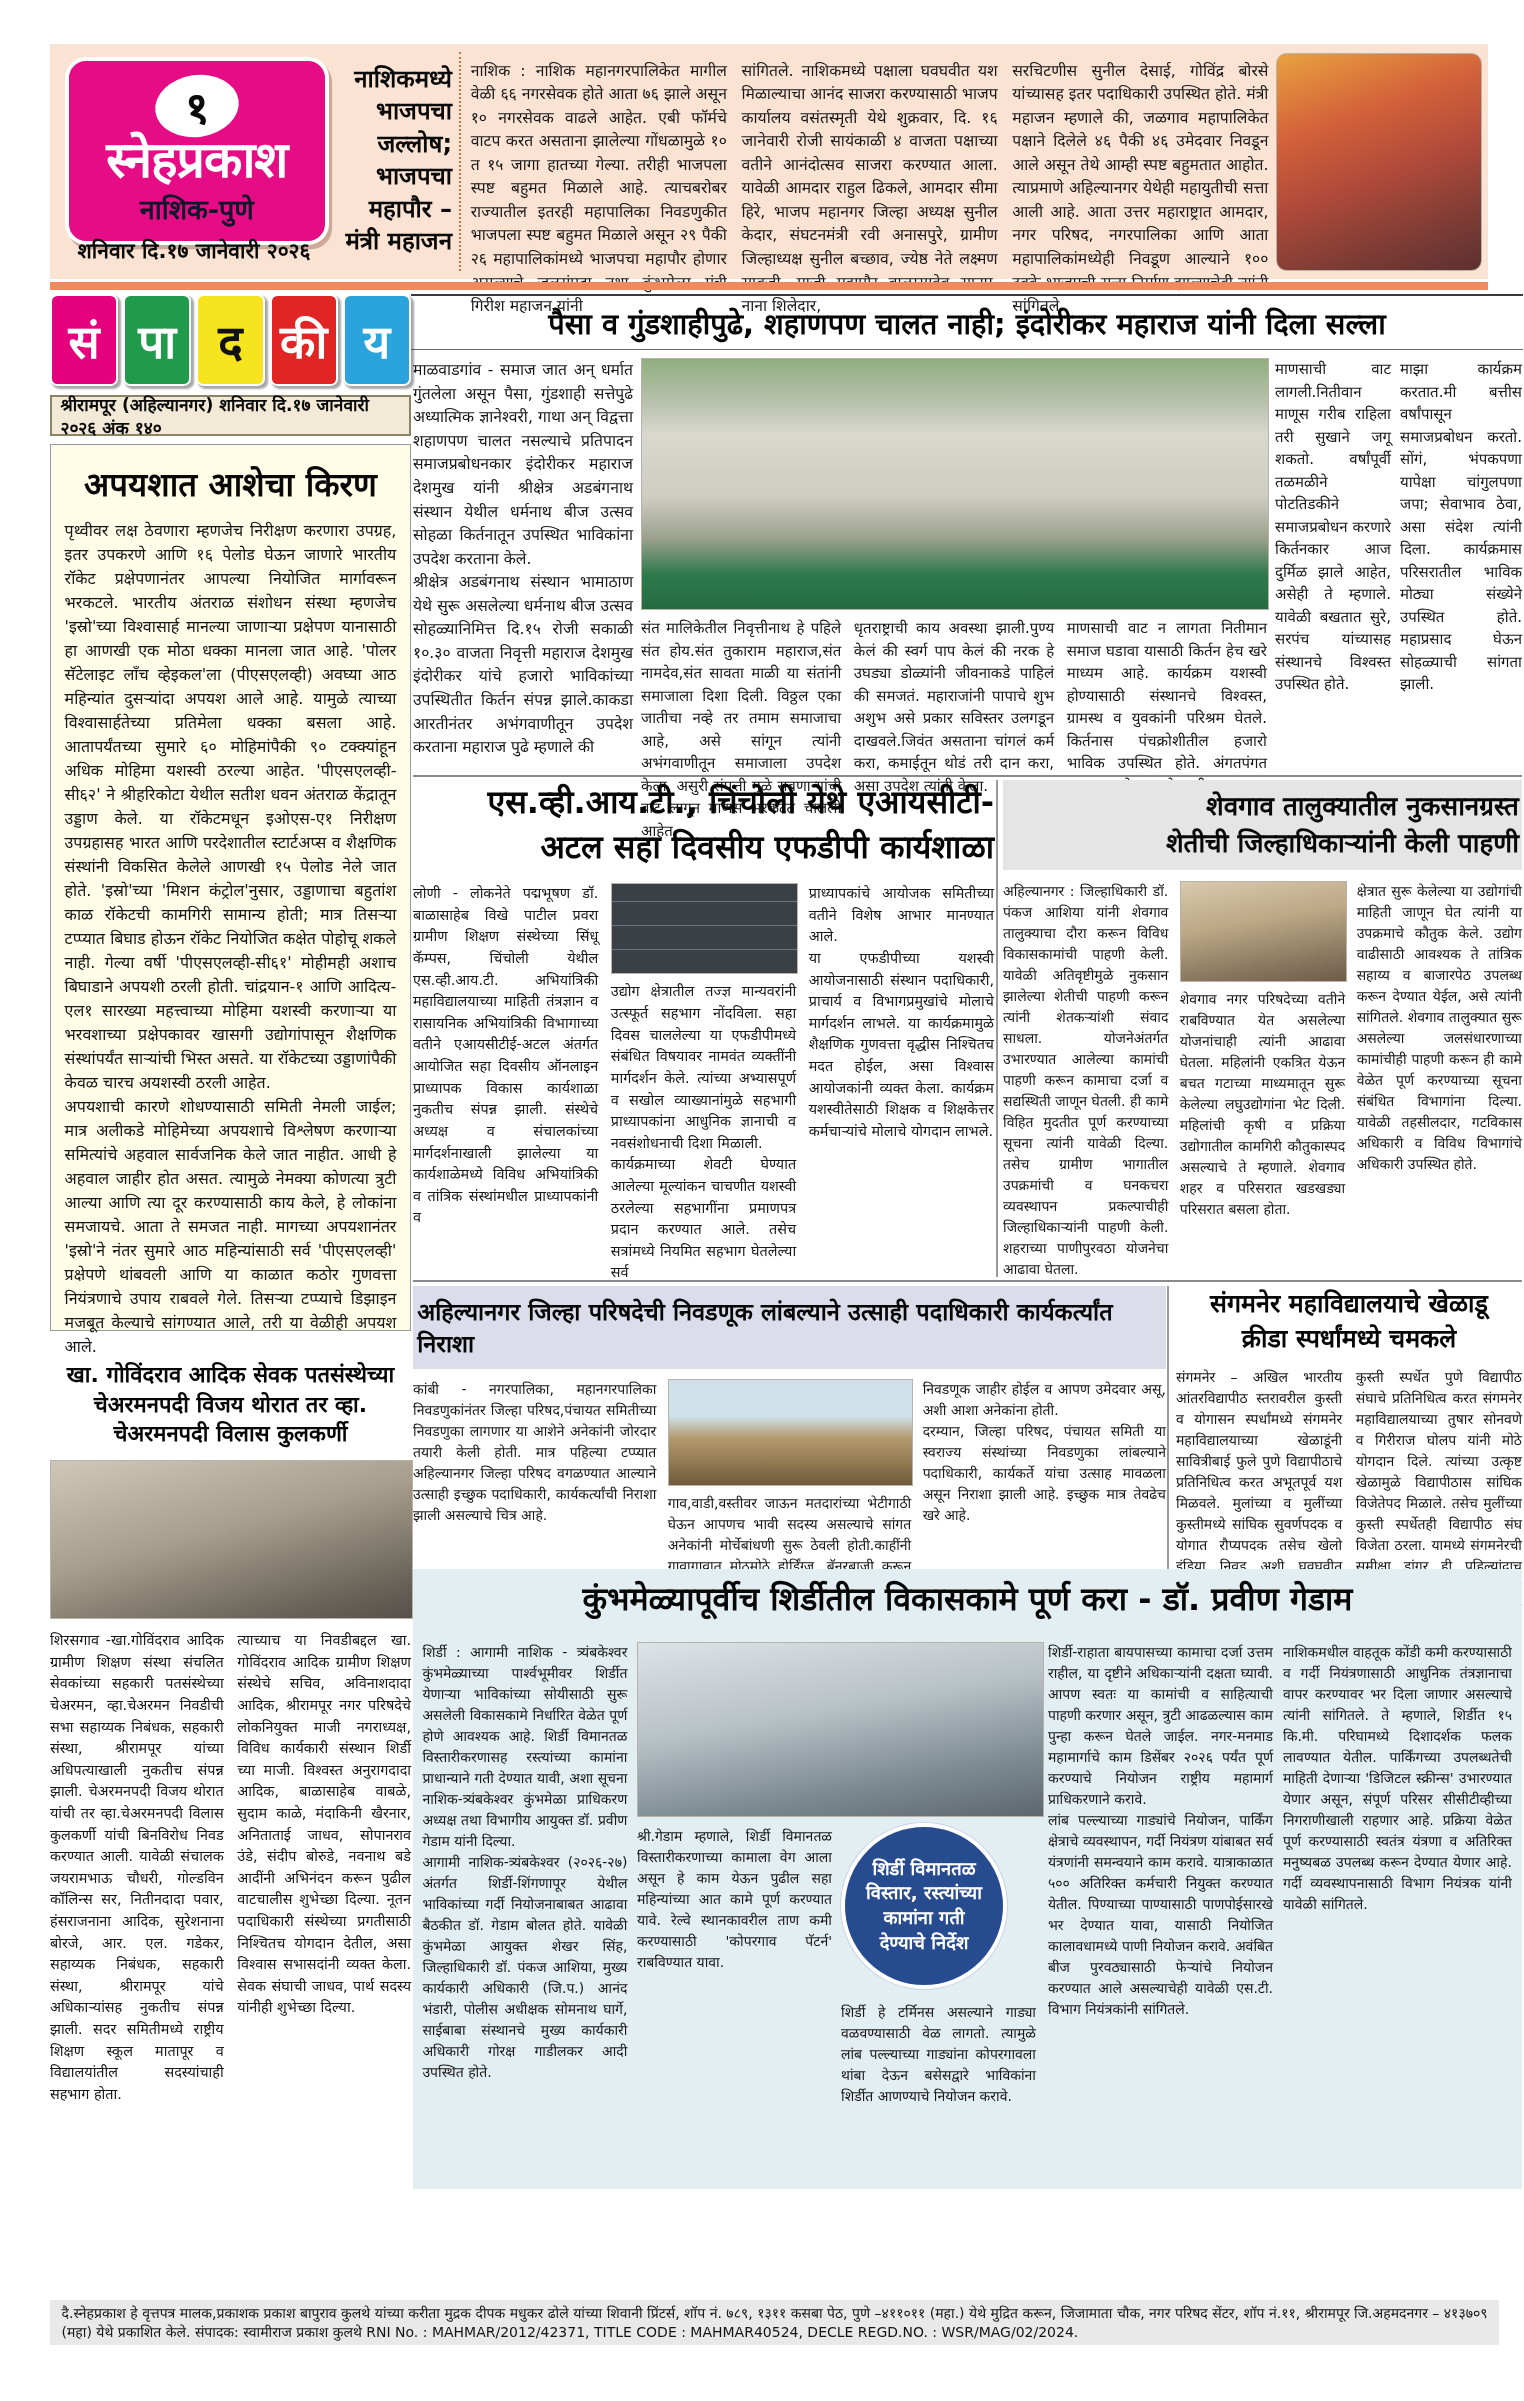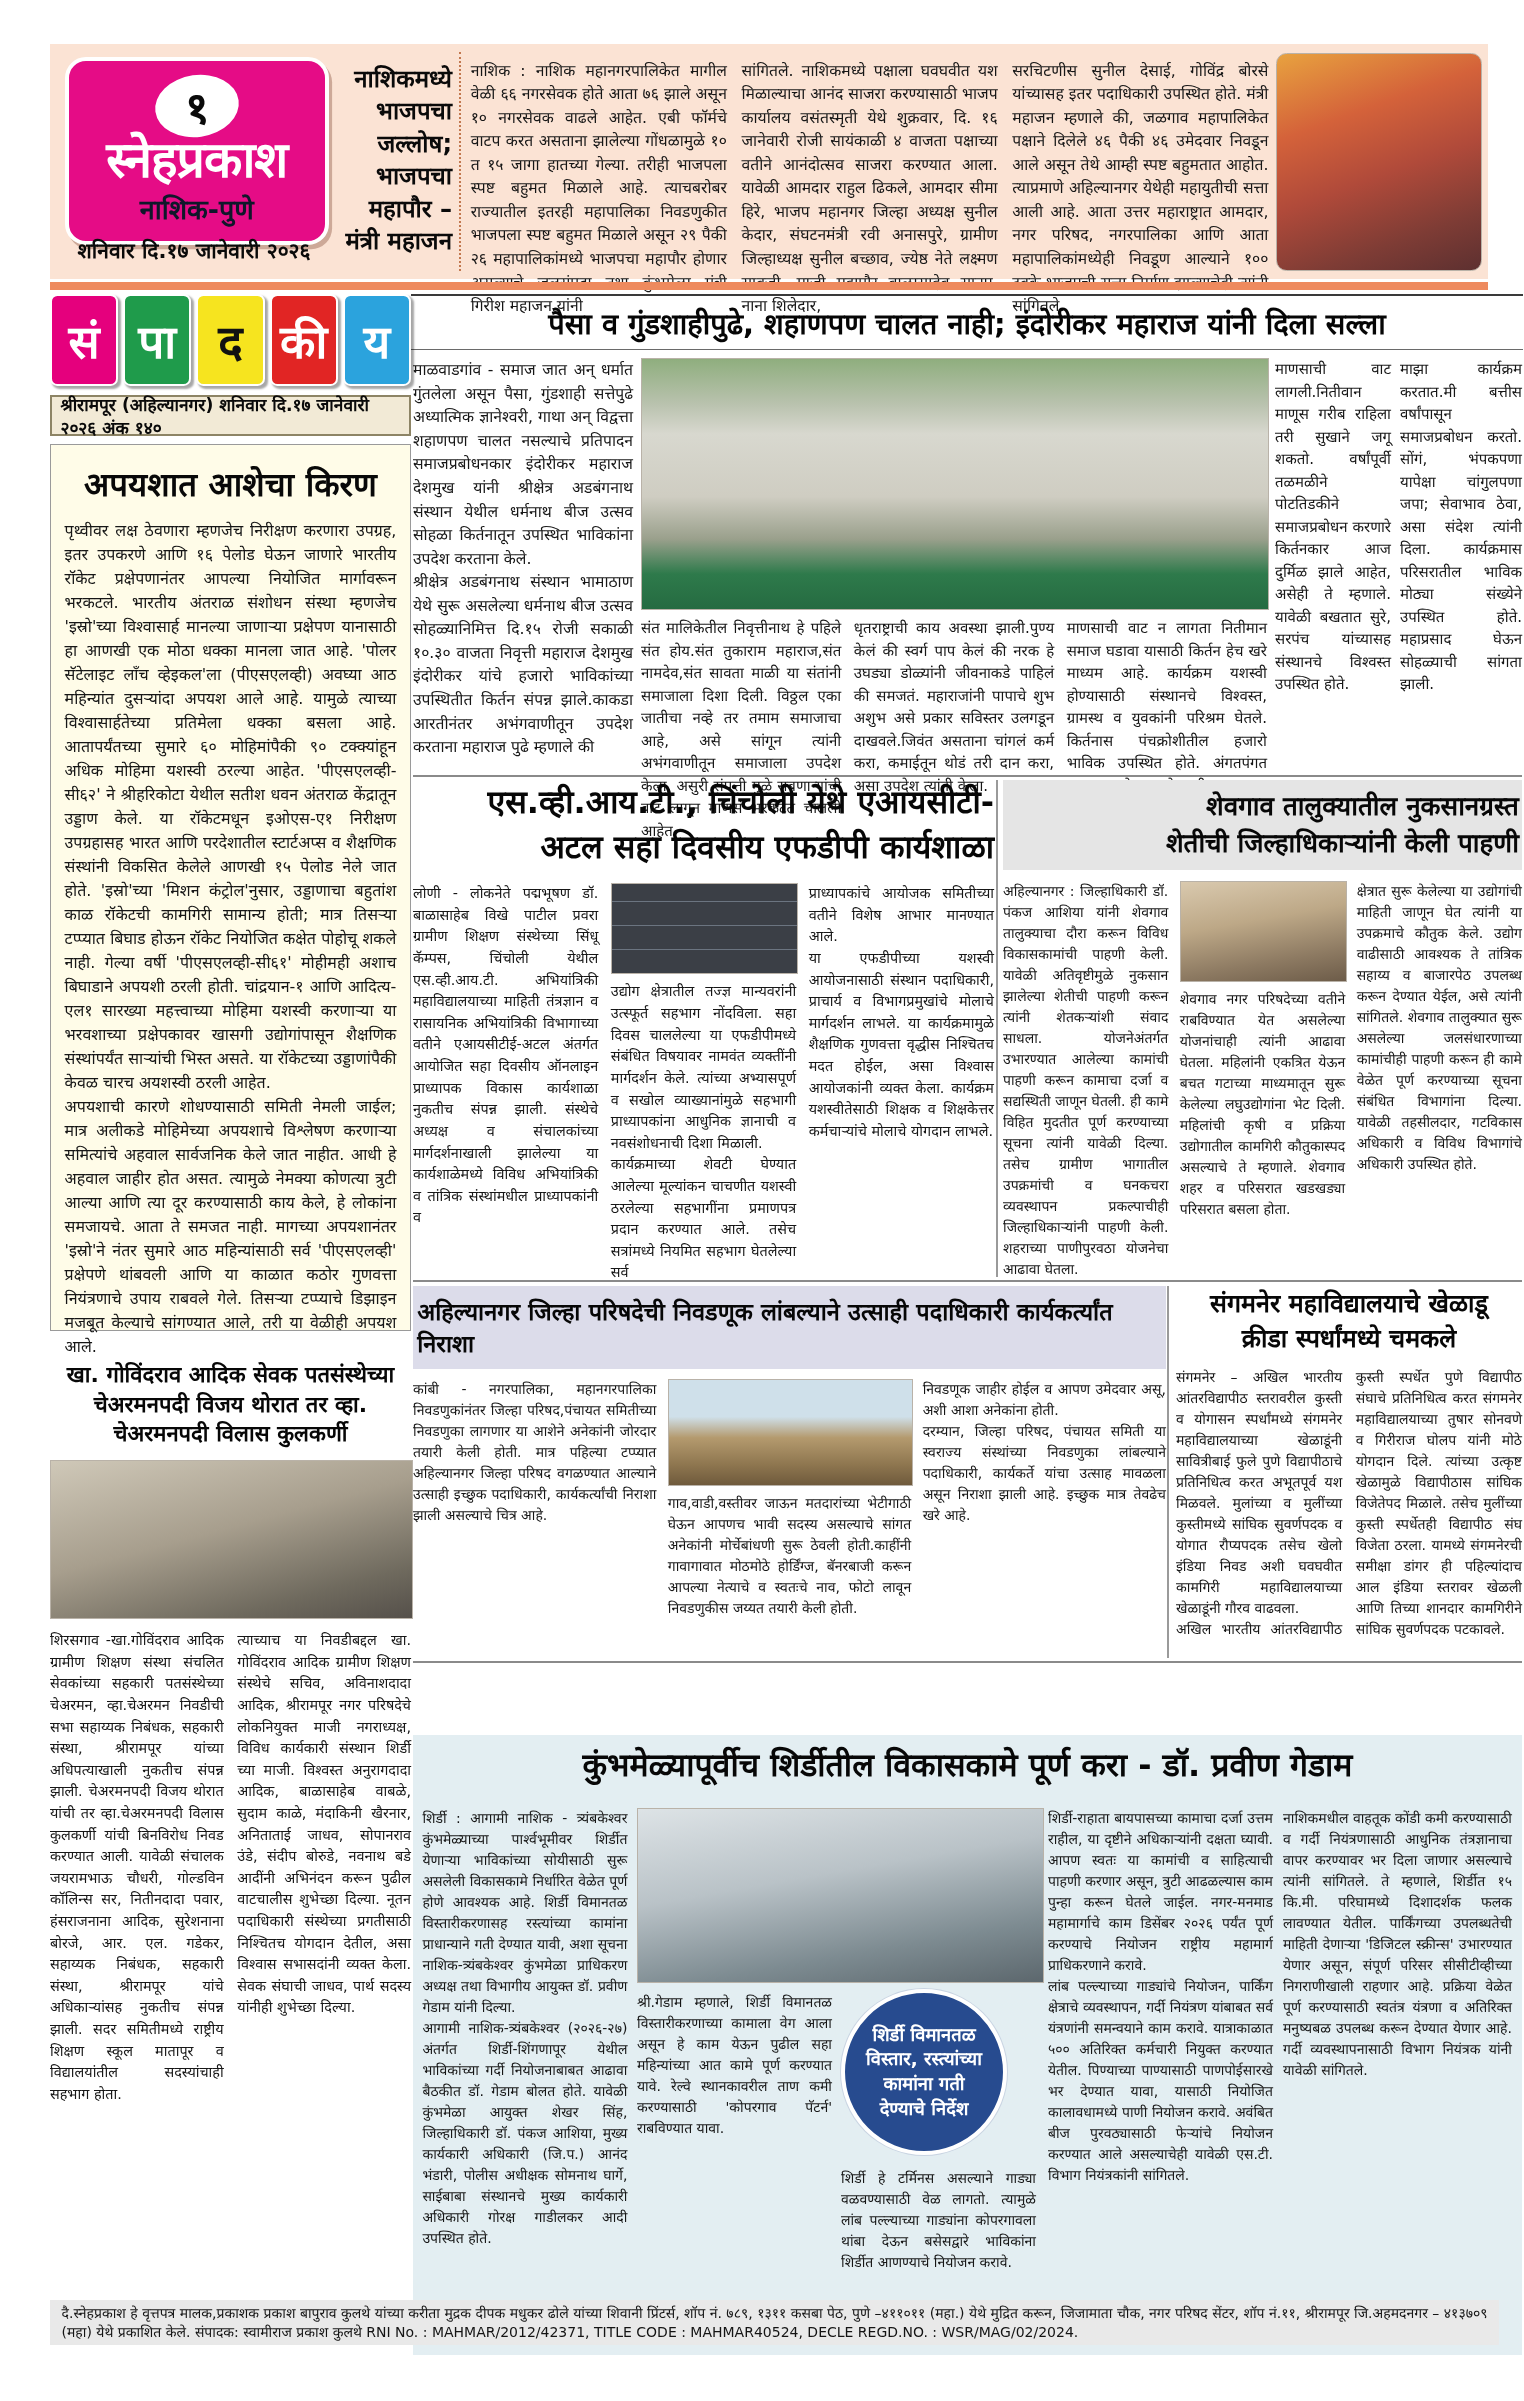--- a/index.html
+++ b/index.html
@@ -176,21 +176,21 @@
   <div class="abs rule-v" style="left:1167px;top:1286px;height:372px;"></div>
 
   <div class="abs" style="left:1176px;top:1286px;width:346px;height:372px;">
     <div class="story-head" style="font-size:25px;text-align:center;line-height:1.4;white-space:pre-line;">संगमनेर महाविद्यालयाचे खेळाडू
 क्रीडा स्पर्धांमध्ये चमकले</div>
     <div class="btext cols2" style="margin-top:10.5px;font-size:14px;height:282px;">संगमनेर – अखिल भारतीय आंतरविद्यापीठ स्तरावरील कुस्ती व योगासन स्पर्धांमध्ये संगमनेर महाविद्यालयाच्या खेळाडूंनी सावित्रीबाई फुले पुणे विद्यापीठाचे प्रतिनिधित्व करत अभूतपूर्व यश मिळवले. मुलांच्या व मुलींच्या कुस्तीमध्ये सांघिक सुवर्णपदक व योगात रौप्यपदक तसेच खेलो इंडिया निवड अशी घवघवीत कामगिरी महाविद्यालयाच्या खेळाडूंनी गौरव वाढवला.
 अखिल भारतीय आंतरविद्यापीठ कुस्ती स्पर्धेत पुणे विद्यापीठ संघाचे प्रतिनिधित्व करत संगमनेर महाविद्यालयाच्या तुषार सोनवणे व गिरीराज घोलप यांनी मोठे योगदान दिले. त्यांच्या उत्कृष्ट खेळामुळे विद्यापीठास सांघिक विजेतेपद मिळाले. तसेच मुलींच्या कुस्ती स्पर्धेतही विद्यापीठ संघ विजेता ठरला. यामध्ये संगमनेरची समीक्षा डांगर ही पहिल्यांदाच आल इंडिया स्तरावर खेळली आणि तिच्या शानदार कामगिरीने सांघिक सुवर्णपदक पटकावले.</div>
   </div>
   <div class="abs rule-h" style="left:413px;top:1661px;width:1109px;"></div>
 
-  <div class="abs kumbh" style="left:413px;top:1735px;width:1109px;height:620px;">
+  <div class="abs kumbh" style="left:413px;top:1569px;width:1109px;height:620px;">
     <div class="abs story-head" style="left:0;top:7.3px;width:1109px;text-align:center;font-size:32px;white-space:nowrap;">कुंभमेळ्यापूर्वीच शिर्डीतील विकासकामे पूर्ण करा - डॉ. प्रवीण गेडाम</div>
     <div class="abs btext" style="left:9.4px;top:73px;width:205px;height:534px;font-size:14px;">शिर्डी : आगामी नाशिक - त्र्यंबकेश्वर कुंभमेळ्याच्या पार्श्वभूमीवर शिर्डीत येणाऱ्या भाविकांच्या सोयीसाठी सुरू असलेली विकासकामे निर्धारित वेळेत पूर्ण होणे आवश्यक आहे. शिर्डी विमानतळ विस्तारीकरणासह रस्त्यांच्या कामांना प्राधान्याने गती देण्यात यावी, अशा सूचना नाशिक-त्र्यंबकेश्वर कुंभमेळा प्राधिकरण अध्यक्ष तथा विभागीय आयुक्त डॉ. प्रवीण गेडाम यांनी दिल्या.
 आगामी नाशिक-त्र्यंबकेश्वर (२०२६-२७) अंतर्गत शिर्डी-शिंगणापूर येथील भाविकांच्या गर्दी नियोजनाबाबत आढावा बैठकीत डॉ. गेडाम बोलत होते. यावेळी कुंभमेळा आयुक्त शेखर सिंह, जिल्हाधिकारी डॉ. पंकज आशिया, मुख्य कार्यकारी अधिकारी (जि.प.) आनंद भंडारी, पोलीस अधीक्षक सोमनाथ घार्गे, साईबाबा संस्थानचे मुख्य कार्यकारी अधिकारी गोरक्ष गाडीलकर आदी उपस्थित होते.</div>
     <div class="abs ph ph-meeting" style="left:224px;top:73px;width:405px;height:173px;"></div>
     <div class="abs btext" style="left:224px;top:257px;width:195px;height:345px;font-size:14px;">श्री.गेडाम म्हणाले, शिर्डी विमानतळ विस्तारीकरणाच्या कामाला वेग आला असून हे काम येऊन पुढील सहा महिन्यांच्या आत कामे पूर्ण करण्यात यावे. रेल्वे स्थानकावरील ताण कमी करण्यासाठी 'कोपरगाव पॅटर्न' राबविण्यात यावा.</div>
     <div class="abs circle-callout" style="left:428px;top:254px;width:166px;height:166px;box-sizing:border-box;">शिर्डी विमानतळ विस्तार, रस्त्यांच्या कामांना गती देण्याचे निर्देश</div>
     <div class="abs btext" style="left:428px;top:433px;width:195px;height:173px;font-size:14px;">शिर्डी हे टर्मिनस असल्याने गाड्या वळवण्यासाठी वेळ लागतो. त्यामुळे लांब पल्ल्याच्या गाड्यांना कोपरगावला थांबा देऊन बसेसद्वारे भाविकांना शिर्डीत आणण्याचे नियोजन करावे.</div>
     <div class="abs btext" style="left:635px;top:73px;width:225px;height:534px;font-size:14px;">शिर्डी-राहाता बायपासच्या कामाचा दर्जा उत्तम राहील, या दृष्टीने अधिकाऱ्यांनी दक्षता घ्यावी. आपण स्वतः या कामांची व साहित्याची पाहणी करणार असून, त्रुटी आढळल्यास काम पुन्हा करून घेतले जाईल. नगर-मनमाड महामार्गाचे काम डिसेंबर २०२६ पर्यंत पूर्ण करण्याचे नियोजन राष्ट्रीय महामार्ग प्राधिकरणाने करावे.
 लांब पल्ल्याच्या गाड्यांचे नियोजन, पार्किंग क्षेत्राचे व्यवस्थापन, गर्दी नियंत्रण यांबाबत सर्व यंत्रणांनी समन्वयाने काम करावे. यात्राकाळात ५०० अतिरिक्त कर्मचारी नियुक्त करण्यात येतील. पिण्याच्या पाण्यासाठी पाणपोईसारखे भर देण्यात यावा, यासाठी नियोजित कालावधामध्ये पाणी नियोजन करावे. अवंबित बीज पुरवठ्यासाठी फेऱ्यांचे नियोजन करण्यात आले असल्याचेही यावेळी एस.टी. विभाग नियंत्रकांनी सांगितले.</div>
     <div class="abs btext" style="left:870px;top:73px;width:229px;height:534px;font-size:14px;">नाशिकमधील वाहतूक कोंडी कमी करण्यासाठी व गर्दी नियंत्रणासाठी आधुनिक तंत्रज्ञानाचा वापर करण्यावर भर दिला जाणार असल्याचे त्यांनी सांगितले. ते म्हणाले, शिर्डीत १५ कि.मी. परिघामध्ये दिशादर्शक फलक लावण्यात येतील. पार्किंगच्या उपलब्धतेची माहिती देणाऱ्या 'डिजिटल स्क्रीन्स' उभारण्यात येणार असून, संपूर्ण परिसर सीसीटीव्हीच्या निगराणीखाली राहणार आहे. प्रक्रिया वेळेत पूर्ण करण्यासाठी स्वतंत्र यंत्रणा व अतिरिक्त मनुष्यबळ उपलब्ध करून देण्यात येणार आहे. गर्दी व्यवस्थापनासाठी विभाग नियंत्रक यांनी यावेळी सांगितले.</div>

